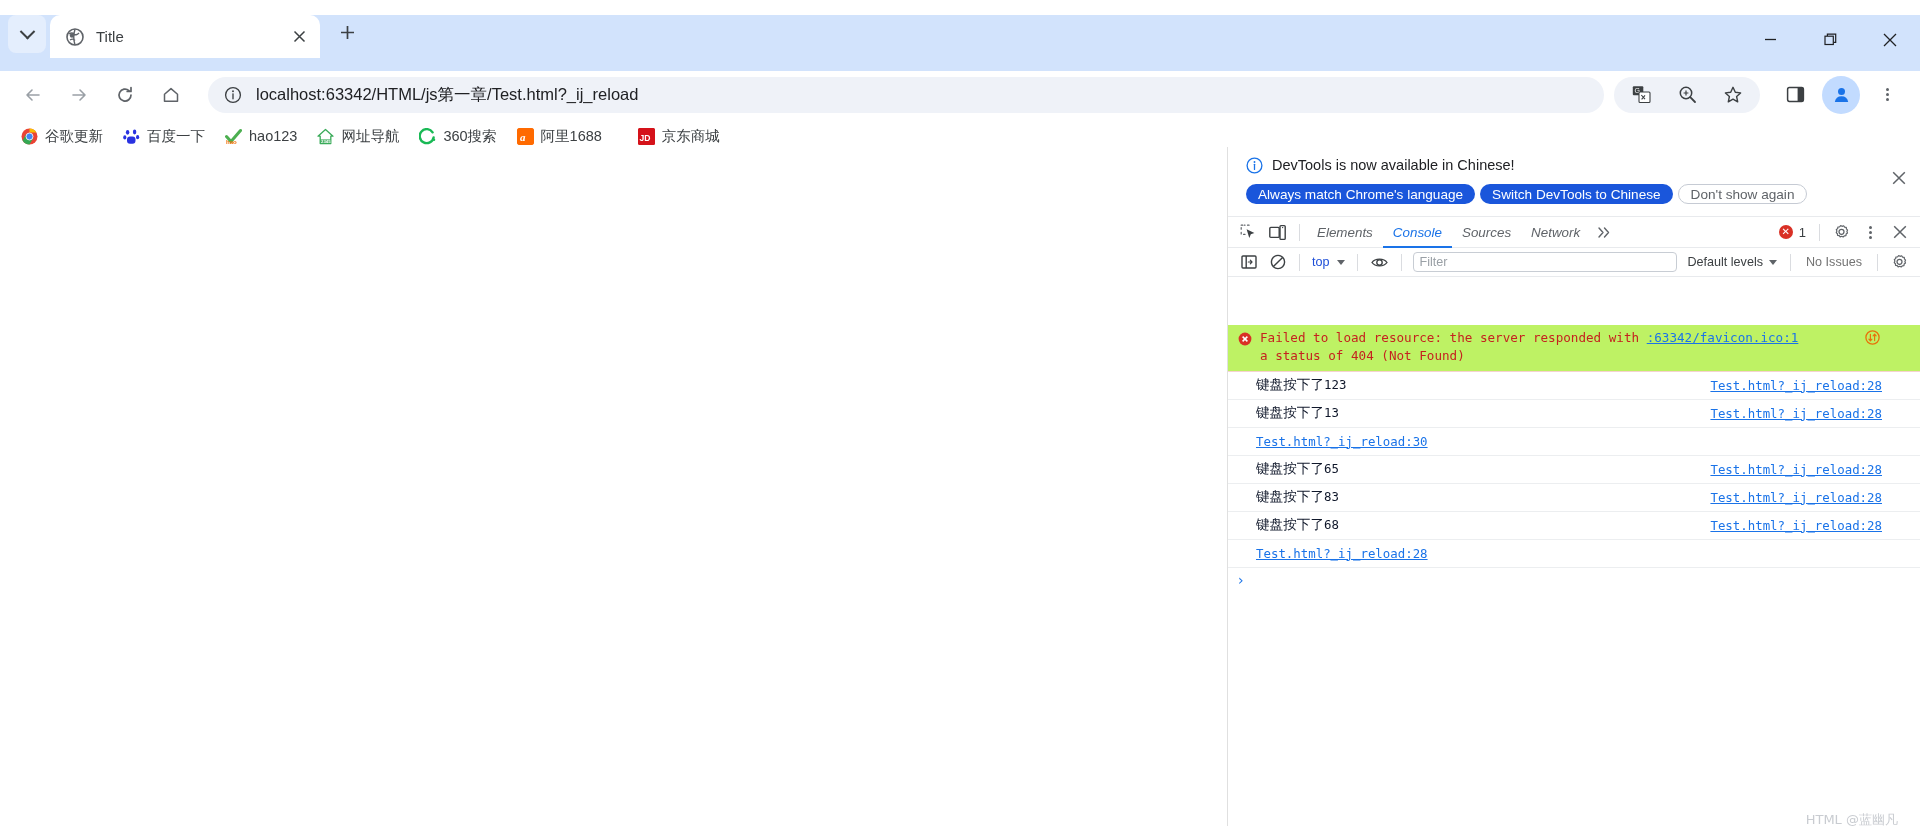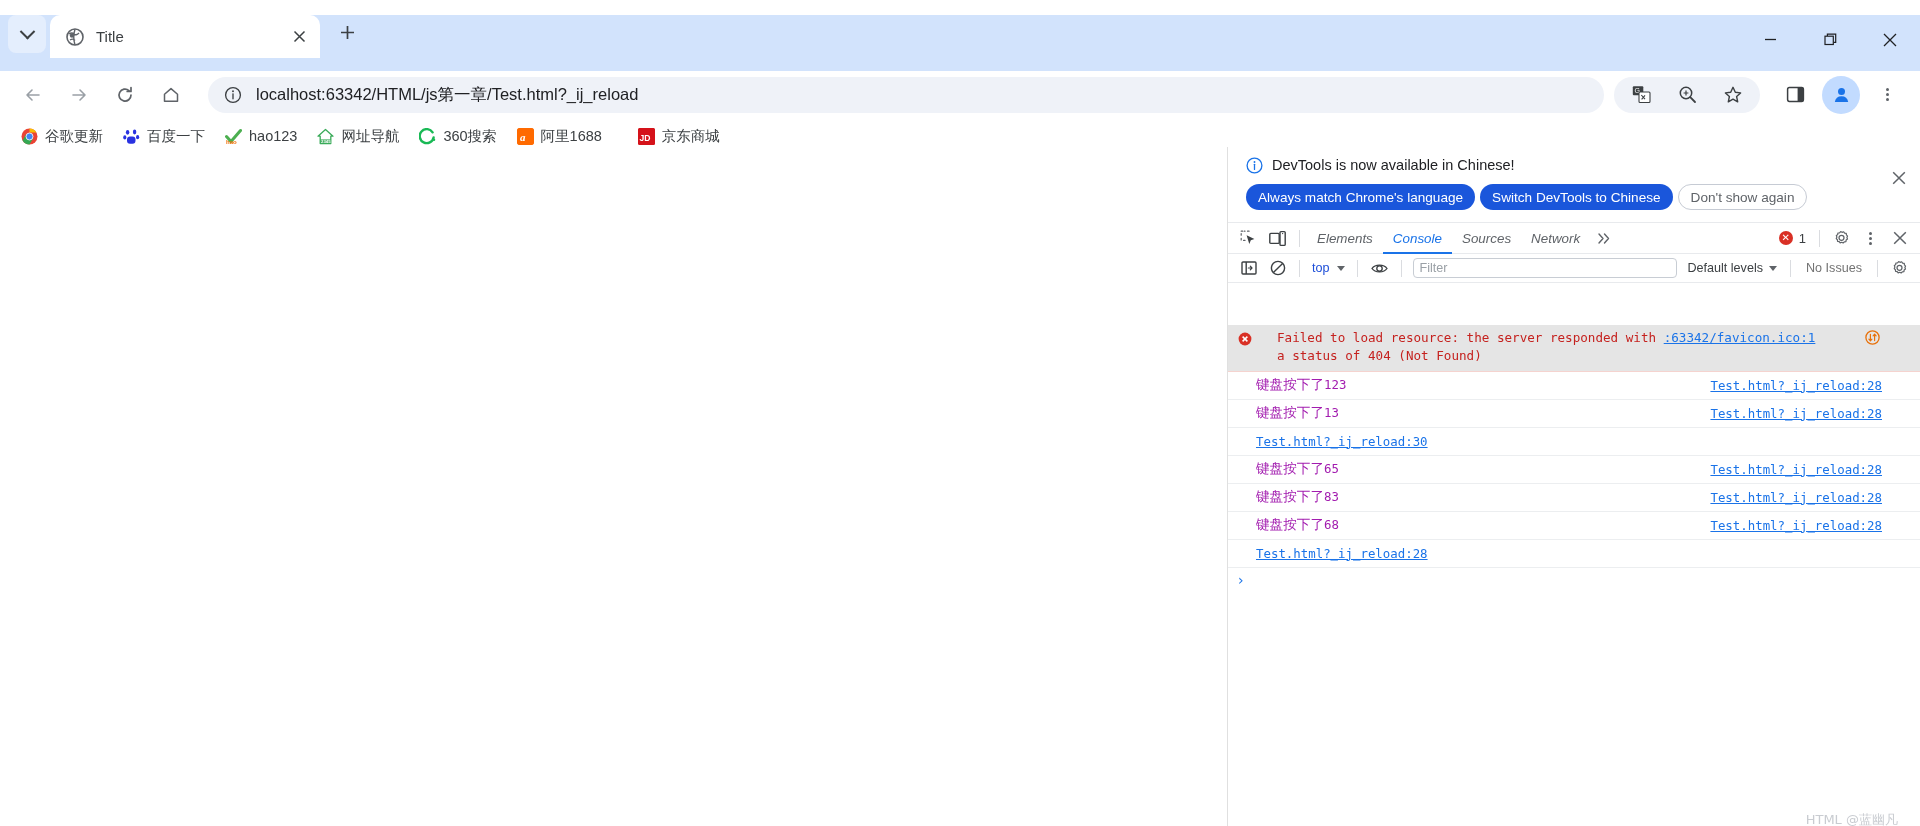--- a/index.html
+++ b/index.html
@@ -170,21 +170,21 @@
   #dt-notification .info-icon {
     width: 17px; height: 17px; flex: none; margin-right: 9px;
   }
   #dt-notification .notif-text { font-size: 14.5px; color: #202124; }
   #dt-notification .notif-row2 {
     display: flex; align-items: center;
     margin-top: 10px;
     padding-left: 4px;
   }
   .notif-btn {
-    height: 26px;
+    height: 20px;
     border-radius: 13px;
     font-size: 13.6px;
     display: flex; align-items: center;
     padding: 0 12px;
     cursor: pointer;
     margin-right: 5px;
     white-space: nowrap;
   }
   .notif-btn.primary { background: #1a56db; color: #fff; border: none; }
   .notif-btn.secondary { background: #fff; color: #5f6368; border: 1px solid #c6cbd4; }
@@ -283,26 +283,25 @@
   #no-issues { font-size:12.6px;color:#737373;padding:0 8px;cursor:pointer;white-space:nowrap;}
 
   
   #console-body {
     position: absolute;
     top: 178px; left: 0; right: 0; bottom: 0;
     overflow: hidden;
     font-family: "DejaVu Sans Mono", monospace;
   }
   .console-error {
-    background: #e5e5e5;
+    background: #bef264;
     border-bottom: 1px solid #f5d3cf;
     display: flex;
     padding: 4px 8px 5px 10px;
     position: relative;
-    gap: 17px;
   }
   .console-error .err-icon {
     width: 14px; height: 14px; flex: none; margin-right: 8px; margin-top: 2px;
   }
   .console-error .err-text {
     font-size: 12.6px; color: #c5221f;
     line-height: 1.45;
     font-family: "DejaVu Sans Mono", monospace;
     max-width: 560px;
   }
@@ -315,21 +314,21 @@
   }
   .log-row {
     display: flex; align-items: center;
     border-bottom: 1px solid #eceef0;
     min-height: 28px;
     padding: 3px 10px 3px 28px;
     position: relative;
   }
   .log-row .log-msg {
     font-size: 13.6px;
-    color: #a21caf;
+    color: #0f172a;
     font-family: "DejaVu Sans", sans-serif;
     flex: 1;
   }
   .log-row .log-msg .num {
     font-family: "DejaVu Sans Mono", monospace;
     font-size: 12.4px;
   }
   .log-row .log-src {
     font-size: 12.4px;
     color: #1a73e8;

